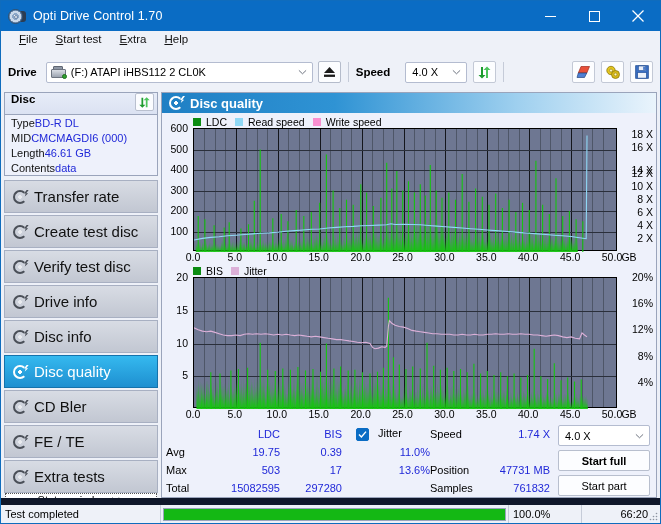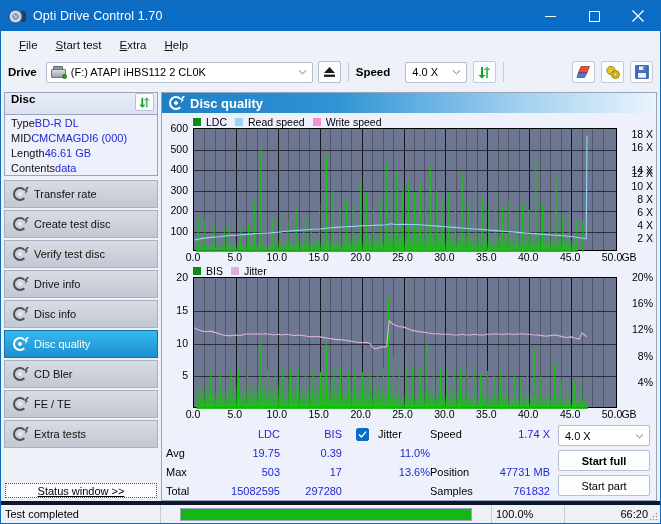--- a/index.html
+++ b/index.html
@@ -43,21 +43,21 @@
   .win-btns{position:absolute;right:0;top:0;height:30px;display:flex;}
   .win-btn{
     width:44px;height:30px;display:flex;align-items:center;justify-content:center;
     color:#fff;font-size:11px;
   }
   .win-btn svg{display:block;}
 
   
   .menubar{
     height:22px;flex:0 0 auto;background:#eef1f8;
-    display:flex;align-items:flex-end;padding-left:9px;gap:0px;
+    display:flex;align-items:flex-start;padding-left:9px;gap:0px;
     border-bottom:1px solid #eef1f8;
   }
   .menu-item{
     padding:2px 9px;font-size:11.5px;color:#111;
   }
   .menu-item u{text-decoration:underline;}
 
   
   .toolbar{
     height:36px;flex:0 0 auto;background:#eef1f8;
@@ -138,23 +138,23 @@
     border-radius:2px;display:flex;align-items:center;justify-content:center;box-sizing:border-box;flex:0 0 auto;
   }
   .cd-glyph{
     width:13px;height:13px;border-radius:50%;
     background:radial-gradient(circle at 50% 50%, #ffffff 0 15%, #e8e36a 16% 40%, #f6f2a8 41% 62%, #dcd44e 63% 86%, #b5ad2c 87% 100%);
     border:1px solid #9c9626;box-sizing:border-box;
   }
 
   .navlist{margin:4px 3px 0 3px;display:flex;flex-direction:column;gap:2px;}
   .navitem{
-    height:28px;display:flex;align-items:center;gap:7px;padding-left:8px;
+    height:33px;display:flex;align-items:center;gap:7px;padding-left:8px;
     border:1px solid #a8b0c2;background:linear-gradient(#d8dce4,#c2c7d2);
-    box-sizing:border-box;font-size:11px;color:#111;
+    box-sizing:border-box;font-size:15px;color:#111;
   }
   .navitem.sel{
     background:linear-gradient(#35b9ef,#1e8fd0);
     border-color:#1572ab;color:#fff;
   }
   .nav-ico{width:14px;height:14px;position:relative;flex:0 0 auto;}
   .nav-ico .r{
     position:absolute;inset:0;border-radius:50%;
     border:2px solid #4a4f58;box-sizing:border-box;
     border-right-color:transparent;
@@ -223,21 +223,21 @@
   .btn{
     border:1px solid #b8bfce;background:#fcfdff;border-radius:2px;font-size:11px;
     height:21px;display:flex;align-items:center;justify-content:center;box-sizing:border-box;
     font-weight:normal;
   }
   .btn.bold{font-weight:bold;}
 
   
   .statusbar{
     height:18px;flex:0 0 auto;display:flex;align-items:stretch;
-    border-top:4px solid #0f172a;background:#eef1f8;font-size:11px;gap:17px;
+    border-top:7px solid #0f172a;background:#eef1f8;font-size:11px;
   }
   .sb-cell{display:flex;align-items:center;padding:0 4px;box-sizing:border-box;}
   .sb-text{width:160px;border-right:1px solid #c6ccd9;}
   .sb-prog{flex:1 1 auto;display:flex;align-items:center;padding:2px;}
   .progress{flex:1 1 auto;height:13px;background:#fff;border:1px solid #9aa4bb;box-sizing:border-box;}
   .progress > i{display:block;height:100%;background:#14b814;}
   .sb-pct{width:74px;border-left:1px solid #c6ccd9;border-right:1px solid #c6ccd9;}
   .sb-time{width:78px;justify-content:flex-end;padding-right:12px;}
   .grip{position:absolute;right:2px;bottom:2px;width:10px;height:10px;}
 </style>

